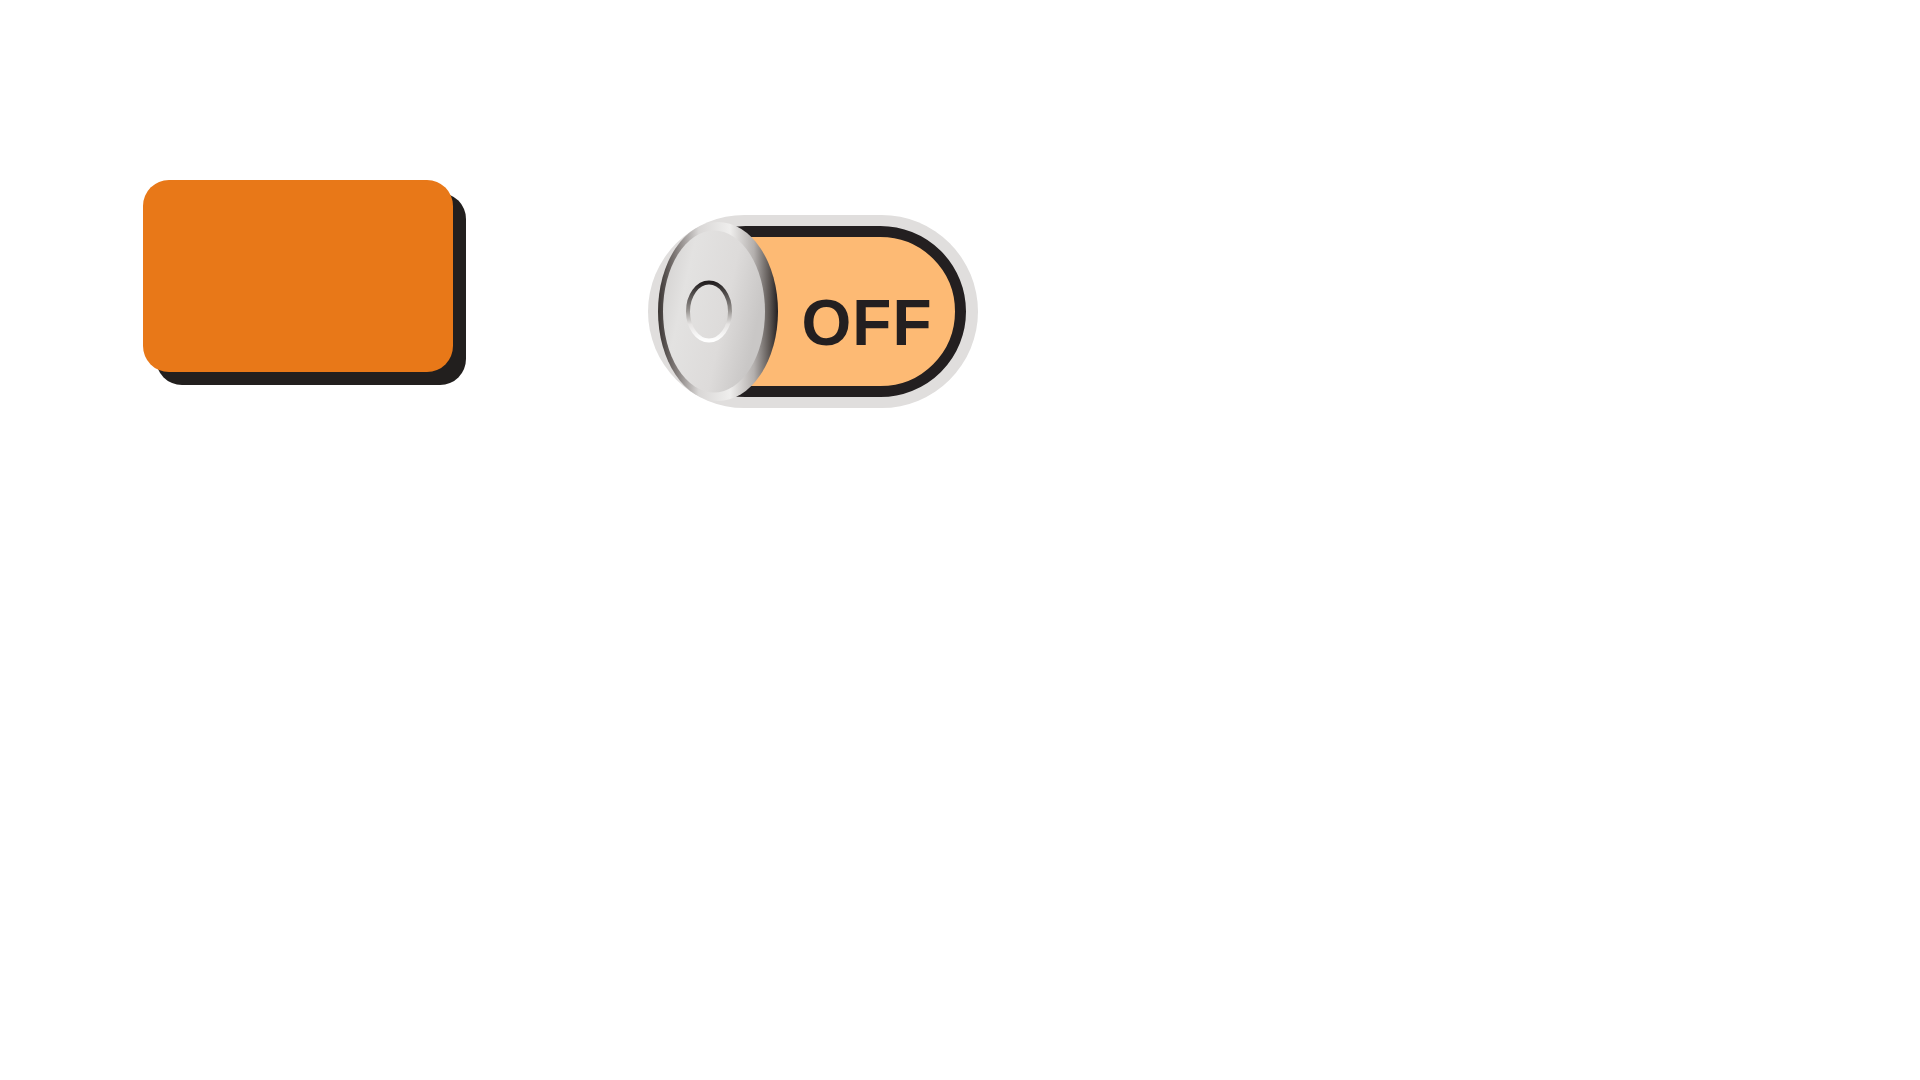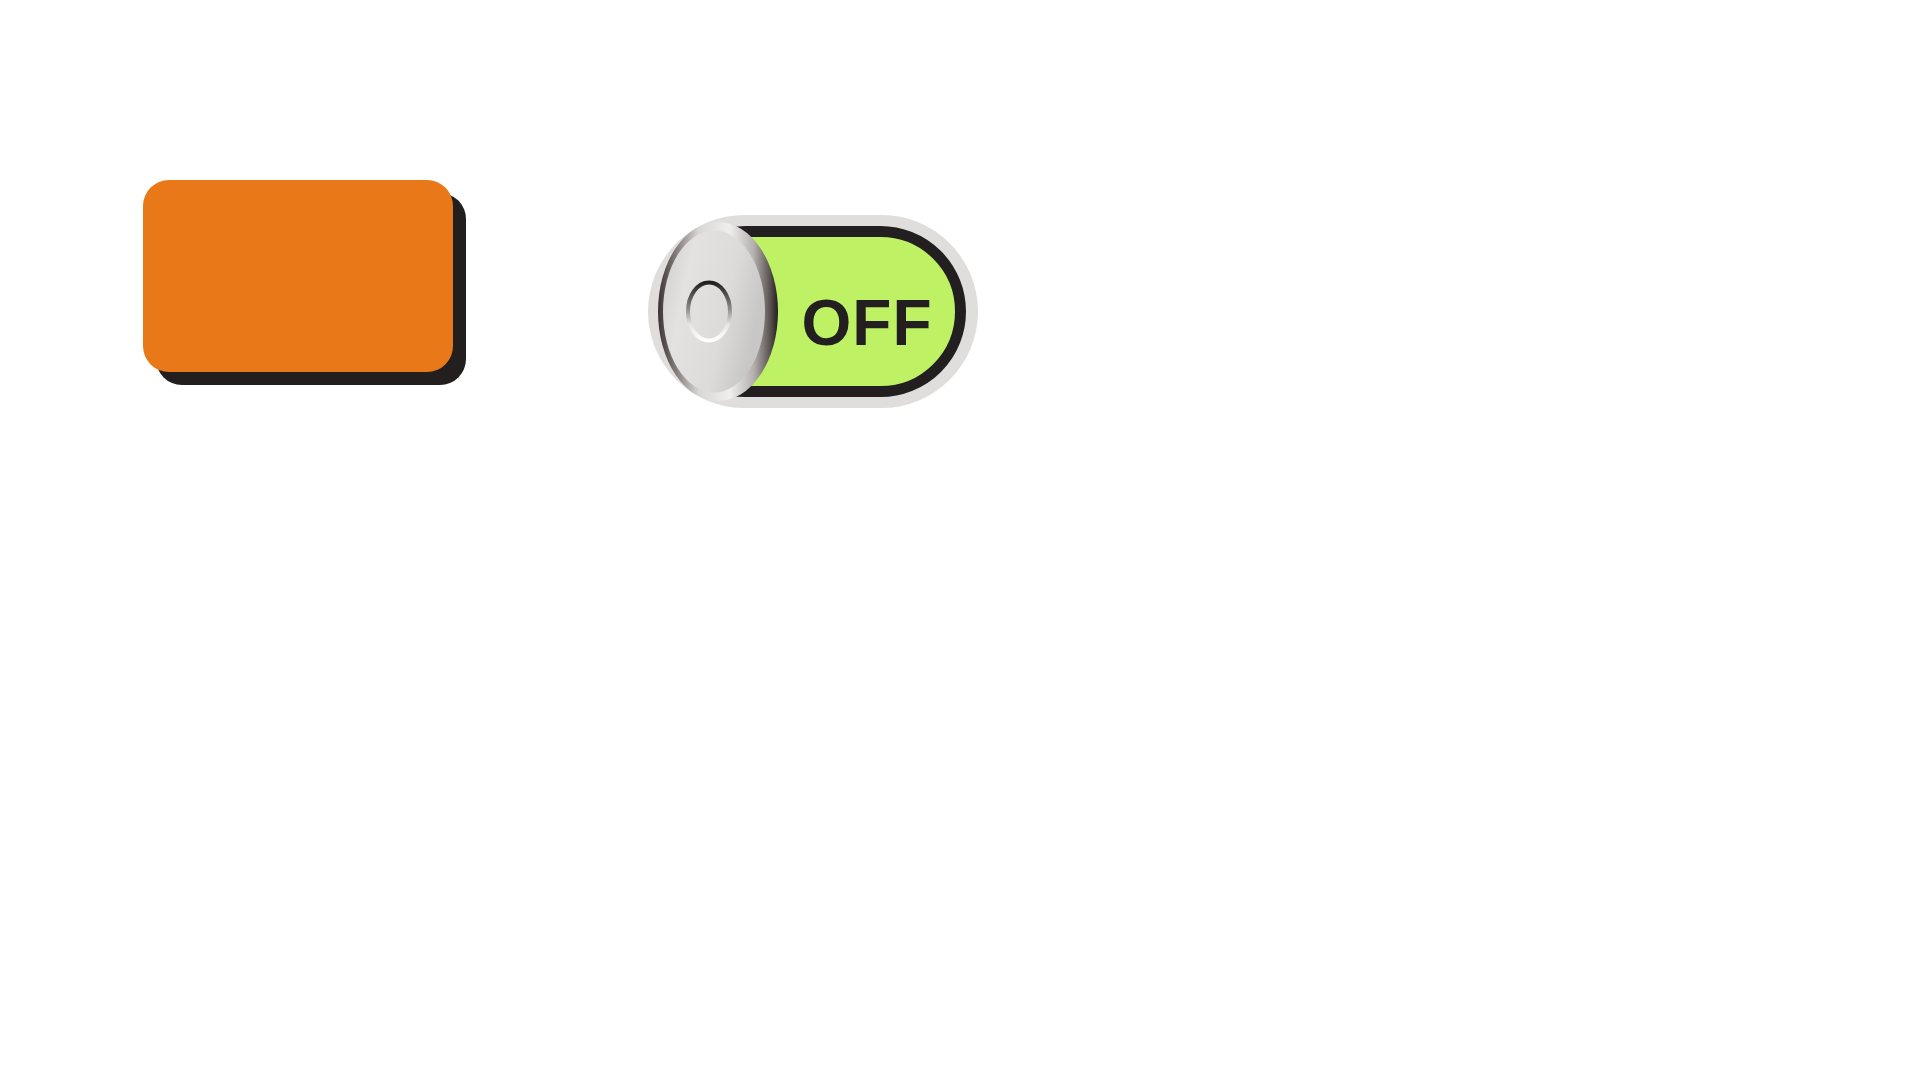--- a/index.html
+++ b/index.html
@@ -78,21 +78,21 @@
     background: #e0dedd;
     border-radius: 96.5px;
   }
   .toggle-track {
     position: absolute;
     left: 12px;
     top: 11px;
     width: 306px;
     height: 171px;
     box-sizing: border-box;
-    background: #bef264;
+    background: #fdba74;
     border: 11px solid #231f20;
     border-radius: 85.5px;
   }
   .toggle-label {
     position: absolute;
     left: 0;
     top: 0;
     width: 306px;
     height: 171px;
     display: flex;

